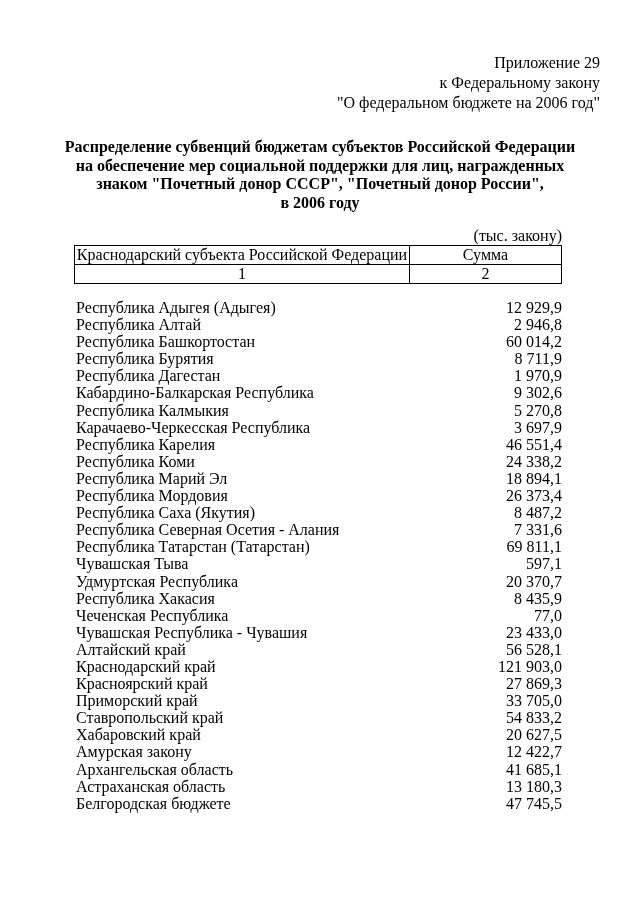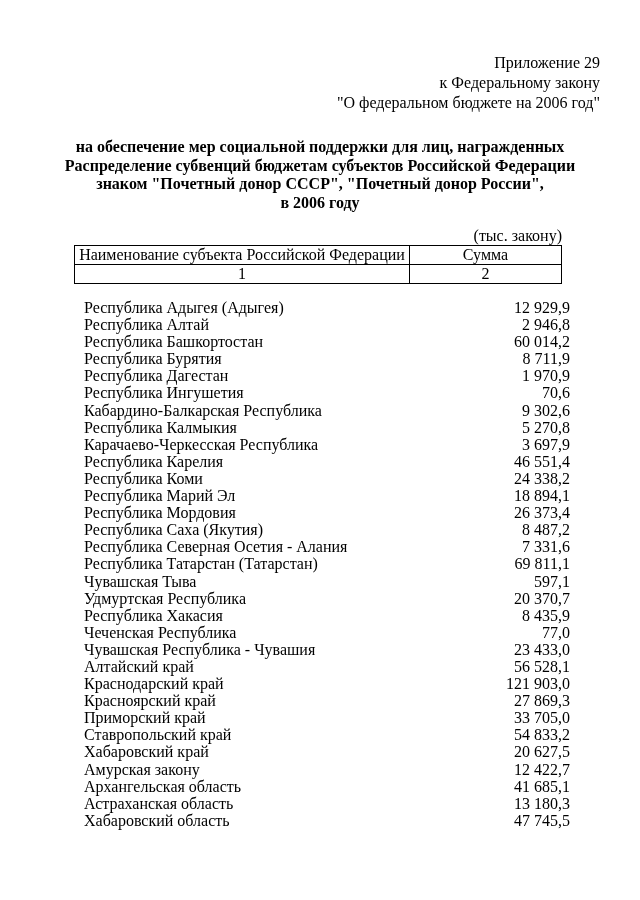--- a/index.html
+++ b/index.html
@@ -55,21 +55,21 @@
     table.header td {
       border: 1px solid #000;
       padding: 0;
       height: 18px;
       line-height: 18px;
       text-align: center;
     }
     table.header td.c1 { width: 334px; }
     .rows {
       position: absolute;
-      left: 84px;
+      left: 76px;
       top: 299px;
       width: 486px;
       font-size: 16px;
     }
     .row {
       display: flex;
       justify-content: space-between;
       height: 17.1px;
       line-height: 17.1px;
       white-space: nowrap;
@@ -79,32 +79,32 @@
 </head>
 <body>
 
 <div class="appendix">
   <div>Приложение 29</div>
   <div>к Федеральному закону</div>
   <div>"О федеральном бюджете на 2006 год"</div>
 </div>
 
 <div class="title">
+  <div>Распределение субвенций бюджетам субъектов Российской Федерации</div>
   <div>на обеспечение мер социальной поддержки для лиц, награжденных</div>
-  <div>Распределение субвенций бюджетам субъектов Российской Федерации</div>
   <div>знаком "Почетный донор СССР", "Почетный донор России",</div>
   <div>в 2006 году</div>
 </div>
 
 <div class="units">(тыс. закону)</div>
 
 <table class="header">
   <tbody>
       <tr>
-    <td class="c1">Наименование субъекта Российской Федерации</td>
+    <td class="c1">Краснодарский субъекта Российской Федерации</td>
     <td>Сумма</td>
   </tr>
   <tr>
     <td class="c1">1</td>
     <td>2</td>
   </tr>
 </tbody>
   </table>
 
 <div class="rows" id="rows">
@@ -122,24 +122,20 @@
     </div>
     <div class="row">
       <span class="name">Республика Бурятия</span>
       <span class="val">8 711,9</span>
     </div>
     <div class="row">
       <span class="name">Республика Дагестан</span>
       <span class="val">1 970,9</span>
     </div>
     <div class="row">
-      <span class="name">Республика Ингушетия</span>
-      <span class="val">70,6</span>
-    </div>
-    <div class="row">
       <span class="name">Кабардино-Балкарская Республика</span>
       <span class="val">9 302,6</span>
     </div>
     <div class="row">
       <span class="name">Республика Калмыкия</span>
       <span class="val">5 270,8</span>
     </div>
     <div class="row">
       <span class="name">Карачаево-Черкесская Республика</span>
       <span class="val">3 697,9</span>
@@ -222,16 +218,16 @@
     </div>
     <div class="row">
       <span class="name">Архангельская область</span>
       <span class="val">41 685,1</span>
     </div>
     <div class="row">
       <span class="name">Астраханская область</span>
       <span class="val">13 180,3</span>
     </div>
     <div class="row">
-      <span class="name">Хабаровский область</span>
+      <span class="name">Белгородская бюджете</span>
       <span class="val">47 745,5</span>
     </div>
   </div>
 
 </body></html>

